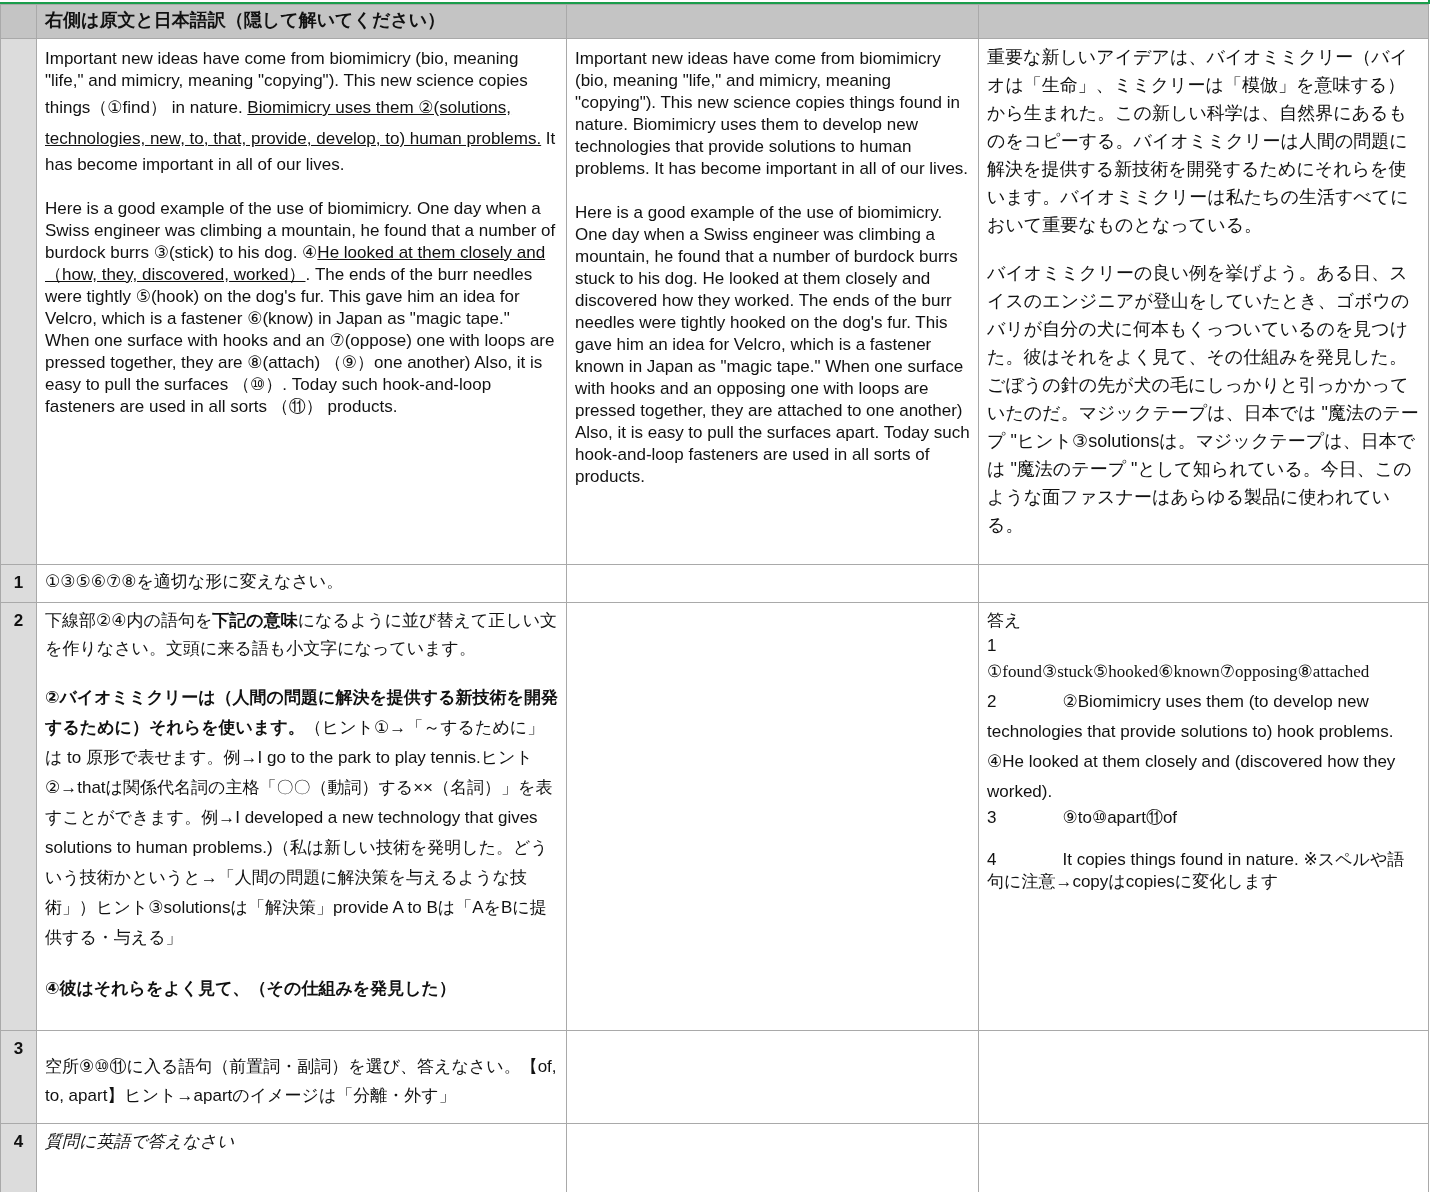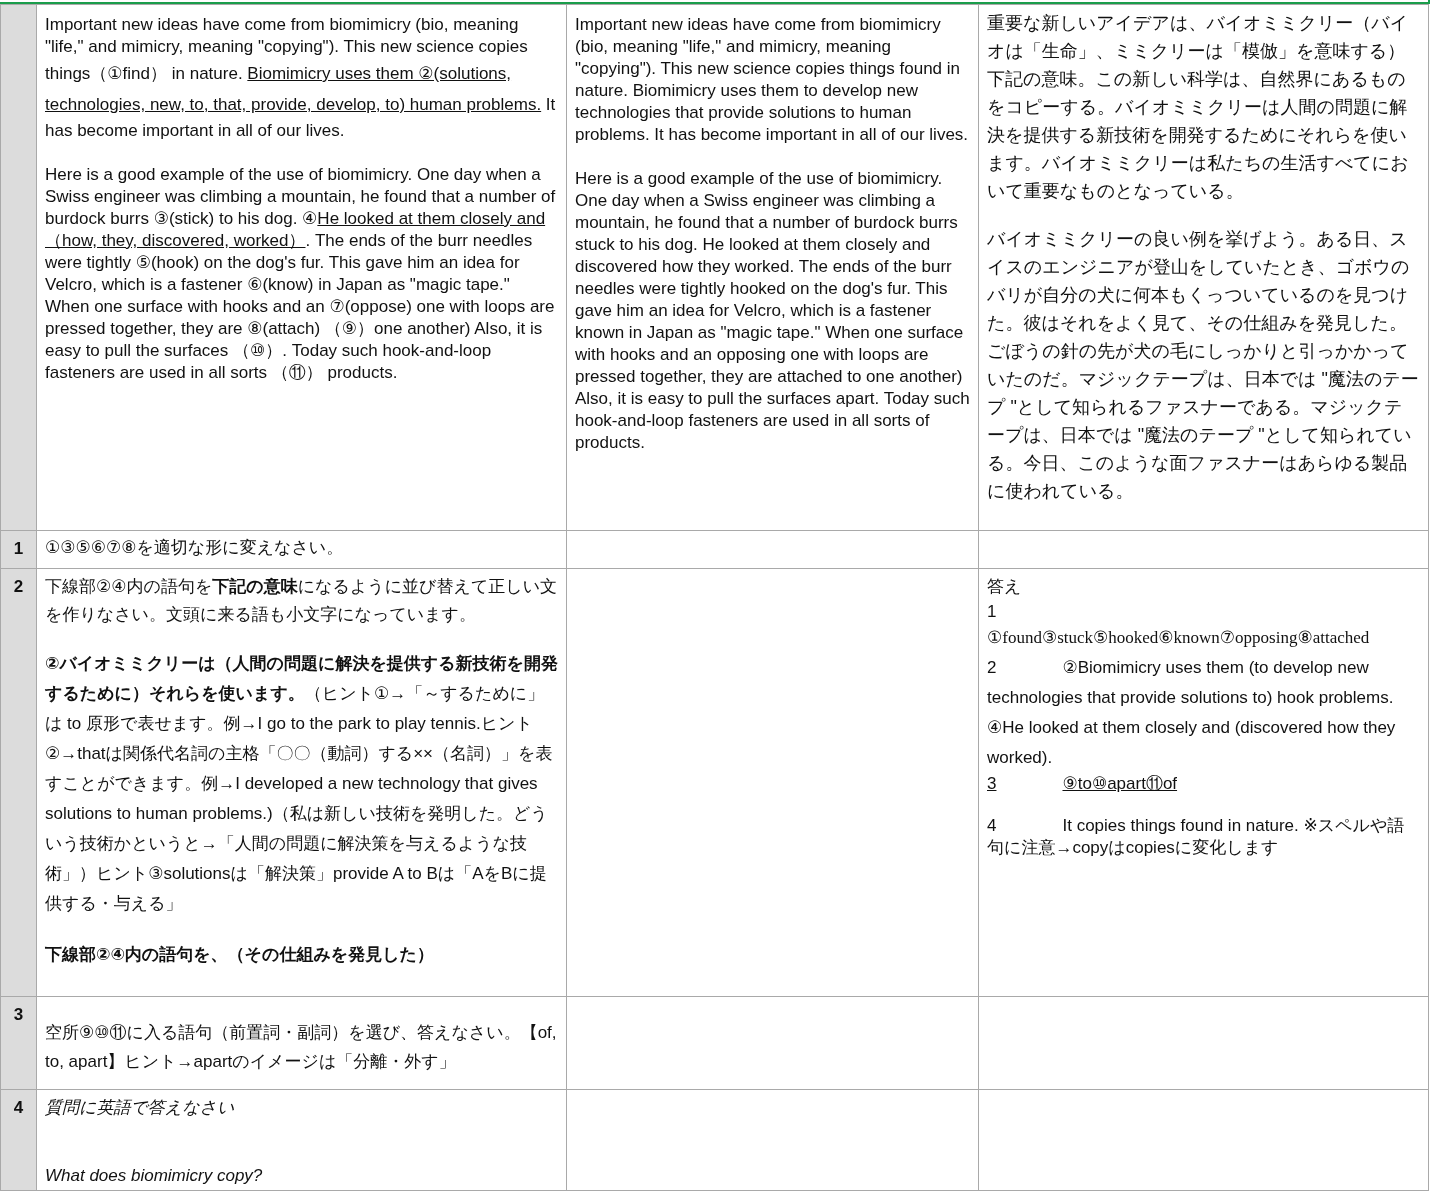--- a/index.html
+++ b/index.html
@@ -58,37 +58,45 @@
 
 <table class="sheet">
   <colgroup>
     <col style="width:36px">
     <col style="width:530px">
     <col style="width:412px">
     <col style="width:450px">
   </colgroup>
 
   <tbody>
+      <tr class="hdr">
+    <td class="rh"></td>
+    <td class="title">
+      <span>右側は原文と日本語訳（隠して解いてください）</span>
+    </td>
+    <td></td>
+    <td></td>
+  </tr>
 
   <tr style="height:526px">
     <td class="rh"></td>
     <td style="padding-top:9px;">
       <p class="p" style="line-height:22px;"><span>Important new ideas have come from biomimicry (bio, meaning "life," and mimicry, meaning "copying"). This new science copies things（①find） in nature. </span><span class="u tall">Biomimicry uses them ②(solutions, technologies, new, to, that, provide, develop, to) human problems.</span><span> It has become important in all of our lives.</span></p>
       <div class="gap"></div>
       <p class="p tall" style="line-height:22px;"><span>Here is a good example of the use of biomimicry. One day when a Swiss engineer was climbing a mountain, he found that a number of burdock burrs  ③(stick) to his dog. ④</span><span class="u">He looked at them closely and （how, they, discovered, worked）</span><span>. The ends of the burr needles were tightly ⑤(hook) on the dog's fur. This gave him an idea for Velcro, which is a fastener ⑥(know)  in Japan as "magic tape." When one surface with hooks and an ⑦(oppose)  one with loops are pressed together, they are ⑧(attach) （⑨）one another) Also, it is easy to pull the surfaces （⑩）. Today such hook-and-loop fasteners are used in all sorts （⑪） products.</span></p>
     </td>
     <td style="padding-top:9px;">
       <p class="p">Important new ideas have come from biomimicry (bio, meaning "life," and mimicry, meaning "copying"). This new science copies things found in nature. Biomimicry uses them to develop new technologies that provide solutions to human problems. It has become important in all of our lives.</p>
       <div class="gap"></div>
       <p class="p">Here is a good example of the use of biomimicry. One day when a Swiss engineer was climbing a mountain, he found that a number of burdock burrs stuck to his dog. He looked at them closely and discovered how they worked. The ends of the burr needles were tightly hooked on the dog's fur. This gave him an idea for Velcro, which is a fastener known in Japan as "magic tape." When one surface with hooks and an opposing one with loops are pressed together, they are attached to one another) Also, it is easy to pull the surfaces apart. Today such hook-and-loop fasteners are used in all sorts of products.</p>
     </td>
     <td style="padding-top:4px;">
-      <p class="p jp">重要な新しいアイデアは、バイオミミクリー（バイオは「生命」、ミミクリーは「模倣」を意味する）下記の意味。この新しい科学は、自然界にあるものをコピーする。バイオミミクリーは人間の問題に解決を提供する新技術を開発するためにそれらを使います。バイオミミクリーは私たちの生活すべてにおいて重要なものとなっている。</p>
+      <p class="p jp">重要な新しいアイデアは、バイオミミクリー（バイオは「生命」、ミミクリーは「模倣」を意味する）から生まれた。この新しい科学は、自然界にあるものをコピーする。バイオミミクリーは人間の問題に解決を提供する新技術を開発するためにそれらを使います。バイオミミクリーは私たちの生活すべてにおいて重要なものとなっている。</p>
       <div style="height:20px"></div>
-      <p class="p jp">バイオミミクリーの良い例を挙げよう。ある日、スイスのエンジニアが登山をしていたとき、ゴボウのバリが自分の犬に何本もくっついているのを見つけた。彼はそれをよく見て、その仕組みを発見した。ごぼうの針の先が犬の毛にしっかりと引っかかっていたのだ。マジックテープは、日本では "魔法のテープ "として知られるファスナーである。マジックテープは、日本では "魔法のテープ "として知られている。今日、このような面ファスナーはあらゆる製品に使われている。</p>
+      <p class="p jp">バイオミミクリーの良い例を挙げよう。ある日、スイスのエンジニアが登山をしていたとき、ゴボウのバリが自分の犬に何本もくっついているのを見つけた。彼はそれをよく見て、その仕組みを発見した。ごぼうの針の先が犬の毛にしっかりと引っかかっていたのだ。マジックテープは、日本では "魔法のテープ "ヒント③solutionsは。マジックテープは、日本では "魔法のテープ "として知られている。今日、このような面ファスナーはあらゆる製品に使われている。</p>
     </td>
   </tr>
 
   <tr style="height:38px">
     <td class="rh">
           <span class="rn">1</span>
         </td>
     <td style="padding-top:6px;">
       <span>①③⑤⑥⑦⑧を適切な形に変えなさい。</span>
     </td>
@@ -98,30 +106,30 @@
 
   <tr style="height:428px">
     <td class="rh">
           <span class="rn">2</span>
         </td>
     <td style="padding-top:4px;">
       <p class="p mid"><span>下線部②④内の語句を</span><span class="b">下記の意味</span><span>になるように並び替えて正しい文を作りなさい。文頭に来る語も小文字になっています。</span></p>
       <div class="gap" style="height:20px"></div>
       <p class="p" style="line-height:30px;"><span class="b">②バイオミミクリーは（人間の問題に解決を提供する新技術を開発するために）それらを使います。</span><span>（ヒント①→「～するために」は to 原形で表せます。例→I go to the park to play tennis.ヒント②→thatは関係代名詞の主格「〇〇（動詞）する××（名詞）」を表すことができます。例→I developed a new technology that gives solutions to human problems.)（私は新しい技術を発明した。どういう技術かというと→「人間の問題に解決策を与えるような技術」）ヒント③solutionsは「解決策」provide A to Bは「AをBに提供する・与える」</span></p>
       <div class="gap" style="height:22px"></div>
-      <p class="p b" style="line-height:28px;">下線部②④内の語句を、（その仕組みを発見した）</p>
+      <p class="p b" style="line-height:28px;">④彼はそれらをよく見て、（その仕組みを発見した）</p>
     </td>
     <td></td>
     <td style="padding-top:4px;">
       <p class="p" style="line-height:28px;">答え</p>
       <p class="p">1</p>
       <p class="p" style="line-height:30px; word-break:break-all;font-family:Liberation Serif, serif;">①found③stuck⑤hooked⑥known⑦opposing⑧attached</p>
       <p class="p" style="line-height:30px;"><span>2</span><span class="tab"></span><span>②Biomimicry uses them (to develop new technologies that provide solutions to) hook problems.</span></p>
       <p class="p" style="line-height:30px;">④He looked at them closely and (discovered how they worked).</p>
-      <p class="p" style="line-height:22px;text-decoration:underline;"><span>3</span><span class="tab"></span><span>⑨to⑩apart⑪of</span></p>
+      <p class="p" style="line-height:22px;"><span>3</span><span class="tab"></span><span>⑨to⑩apart⑪of</span></p>
       <p class="p" style="line-height:22px; margin-top:20px;"><span>4</span><span class="tab"></span><span>It copies things found in nature. ※スペルや語句に注意→copyはcopiesに変化します</span></p>
     </td>
   </tr>
 
   <tr style="height:93px">
     <td class="rh">
           <span class="rn">3</span>
         </td>
     <td style="padding-top:21px;">
       <p class="p mid" style="line-height:29px;">空所⑨⑩⑪に入る語句（前置詞・副詞）を選び、答えなさい。【of, to, apart】ヒント→apartのイメージは「分離・外す」</p>

